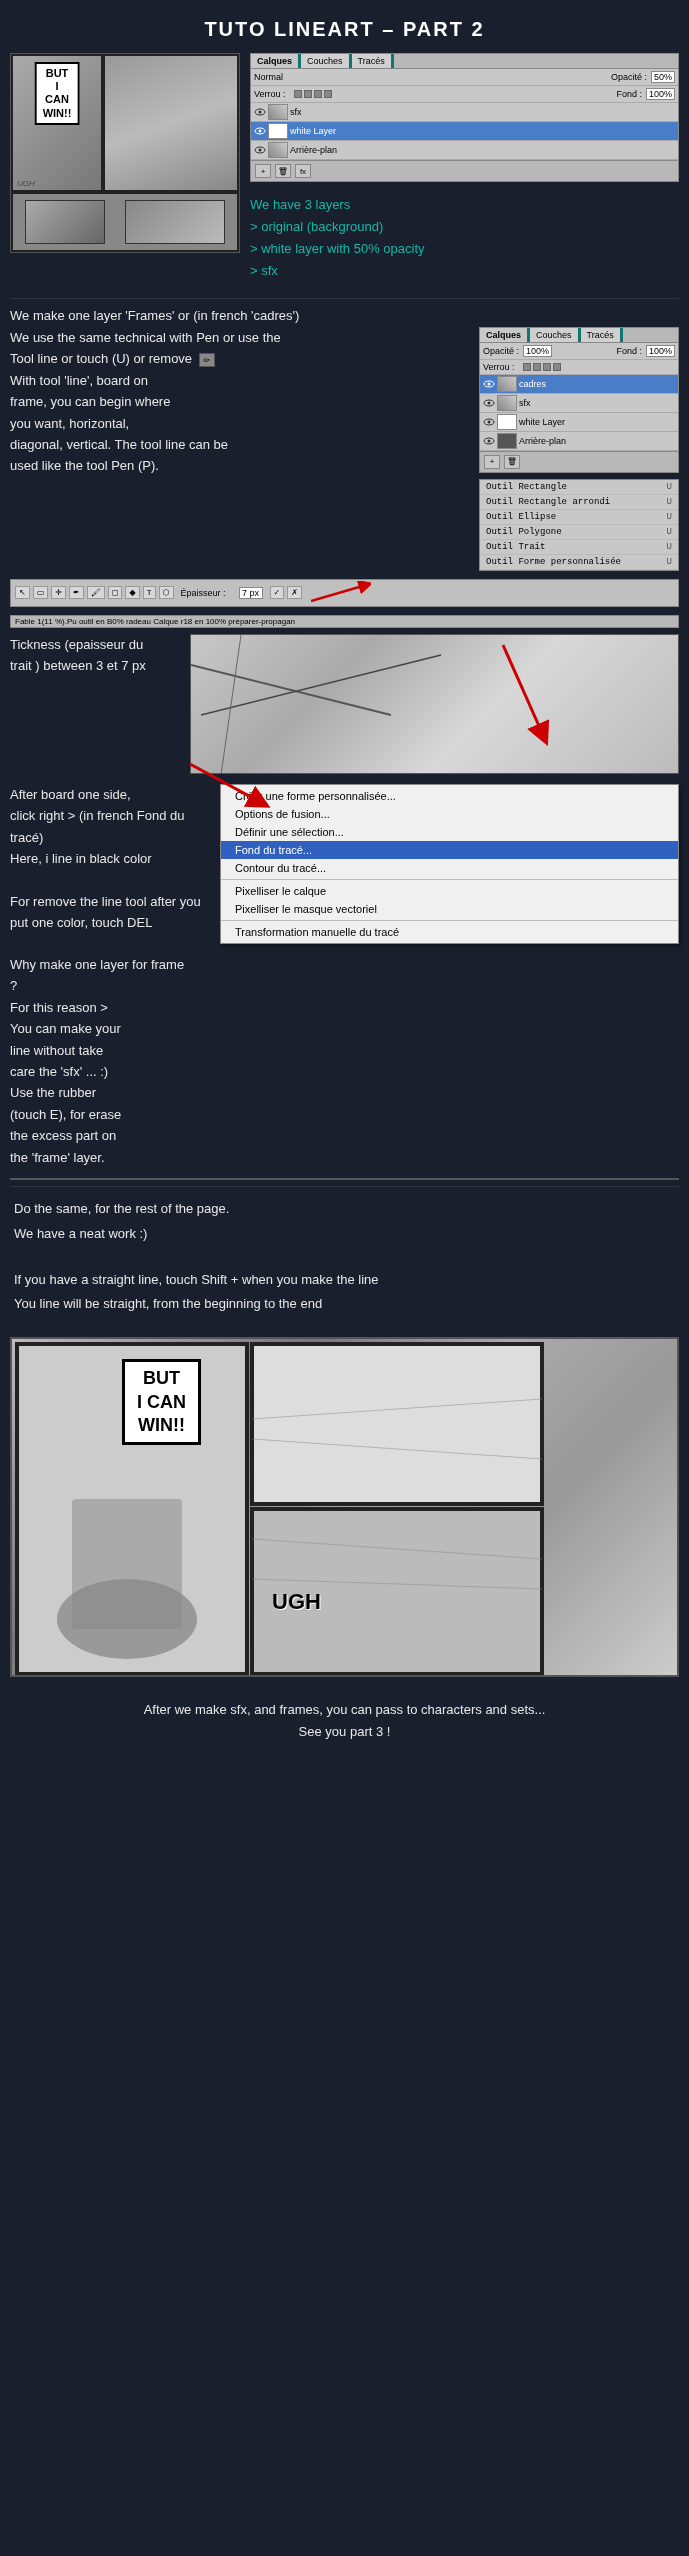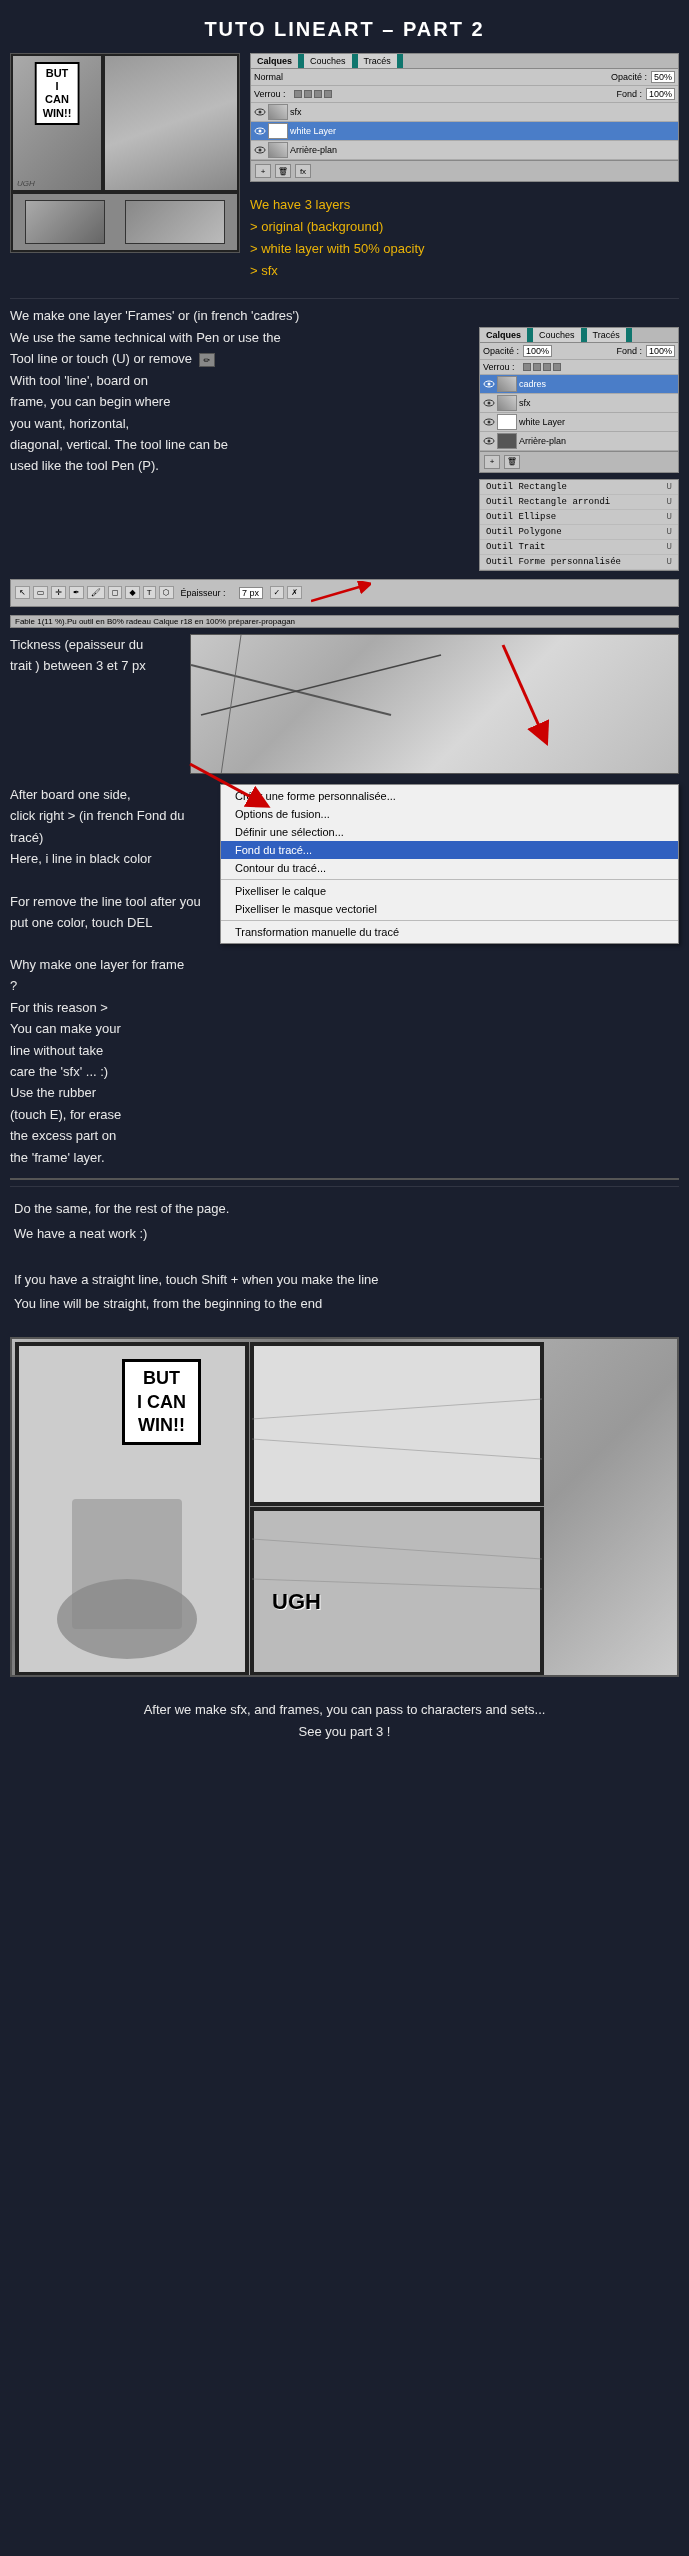--- a/index.html
+++ b/index.html
@@ -56,21 +56,21 @@
 
     .layers-panel-header {
       display: flex;
       background: #b8b8b8;
       border-bottom: 1px solid #888;
       font-size: 9px;
     }
 
     .layers-panel-tab {
       padding: 2px 6px;
-      border-right: 6px solid #0f766e;
+      border-right: 3px solid #0f766e;
       background: #d0d0d0;
     }
 
     .layers-panel-tab.active {
       background: #c8c8c8;
       font-weight: bold;
     }
 
     .layers-panel-row {
       display: flex;
@@ -119,21 +119,21 @@
       background: #fff;
       border: 1px solid #888;
       padding: 0 2px;
       font-size: 9px;
       min-width: 24px;
       text-align: center;
     }
 
     .layers-info {
       margin-top: 4px;
-      color: #eab308;
+      color: #14b8a6;
       font-size: 13px;
       line-height: 1.7;
     }
 
     
     .text-block {
       padding: 6px 14px;
       color: #e8e8e8;
       font-size: 13px;
       line-height: 1.6;

